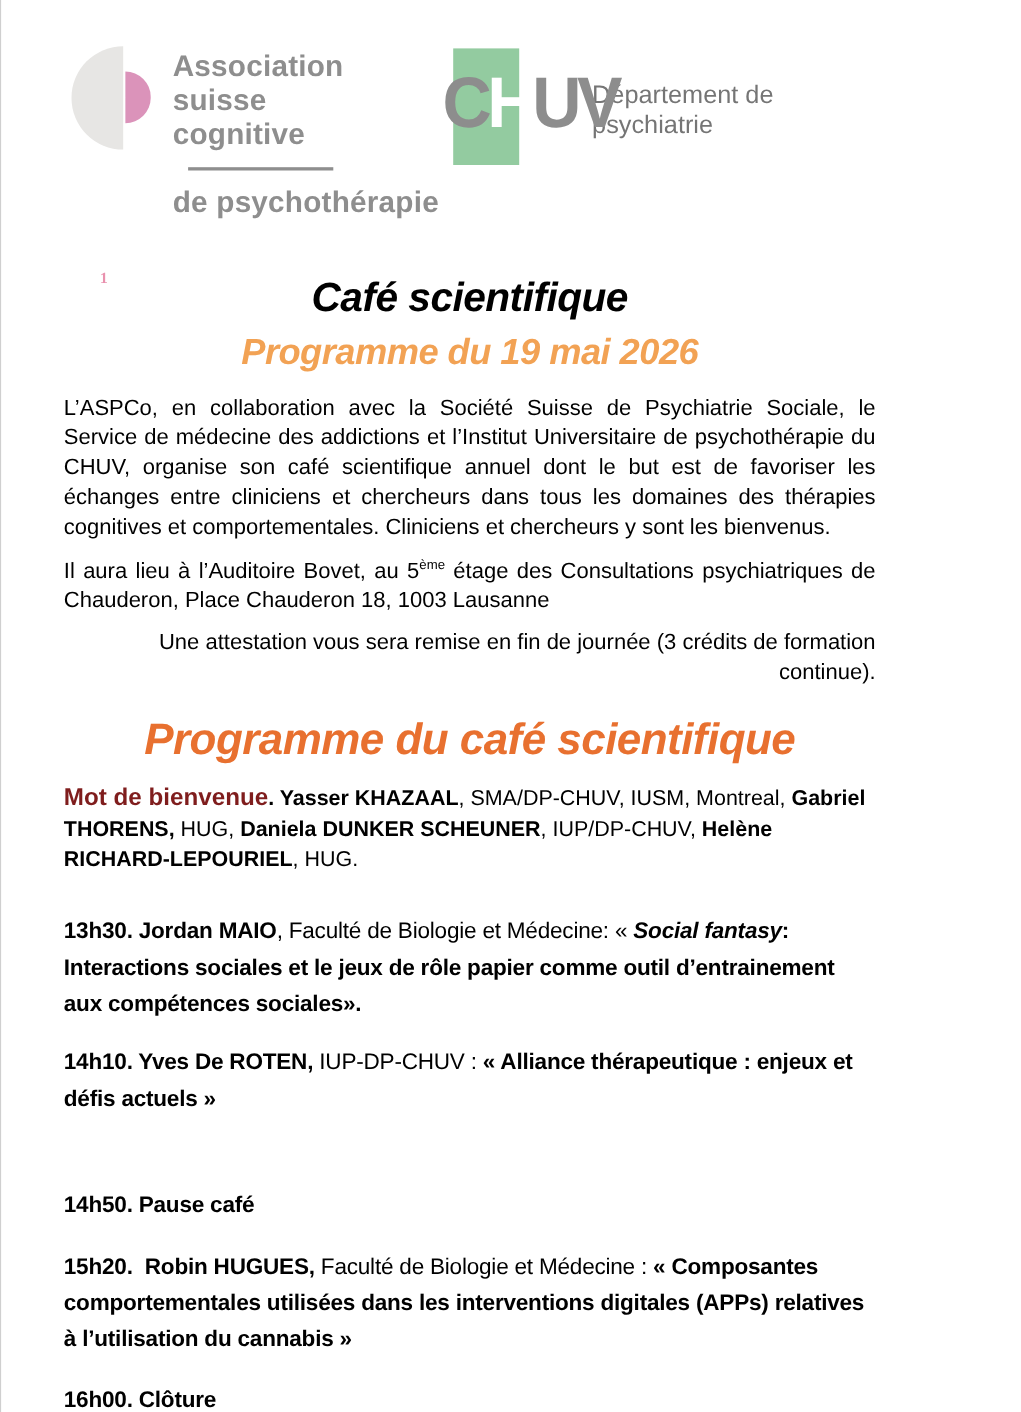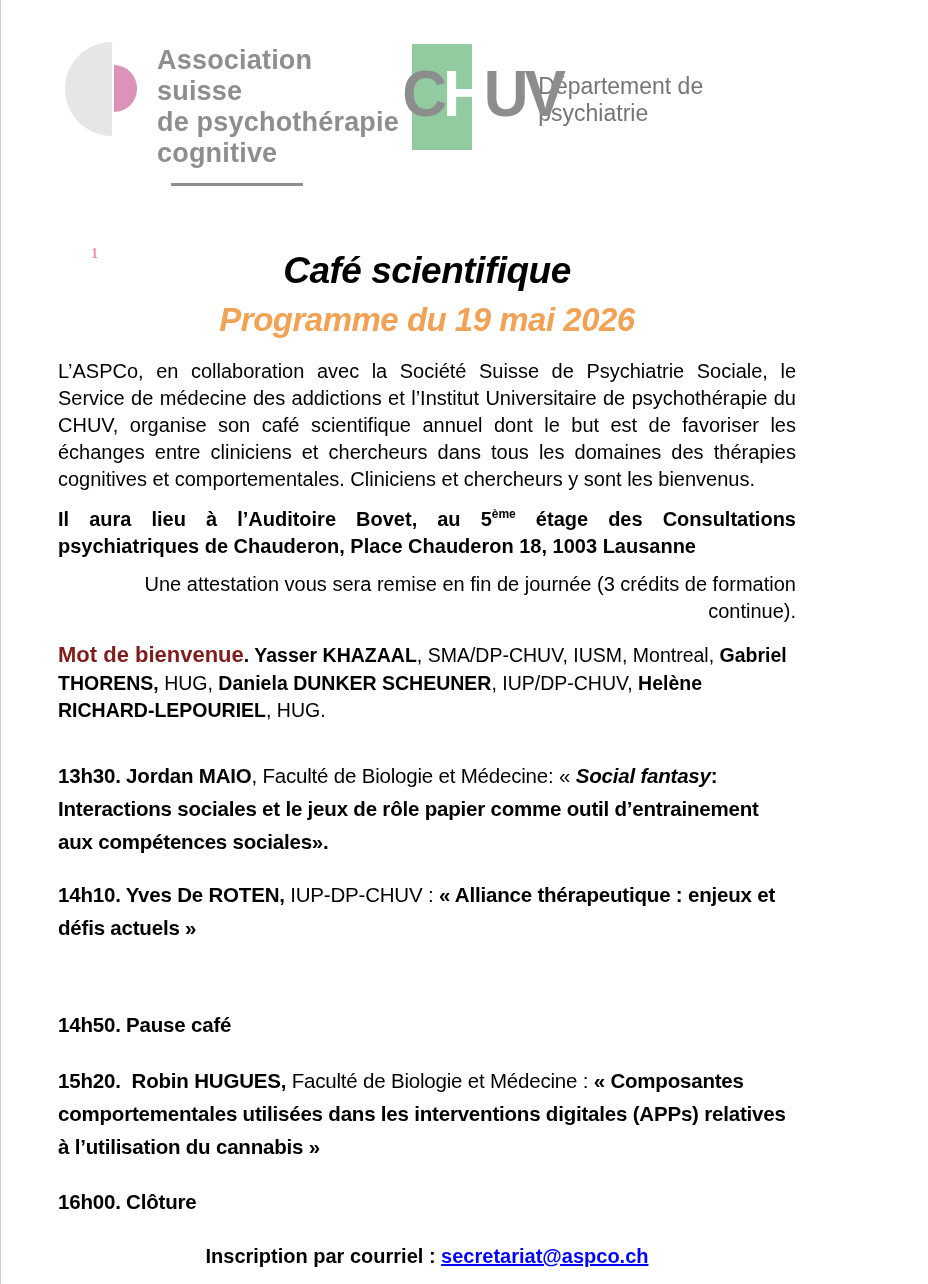--- a/index.html
+++ b/index.html
@@ -39,21 +39,21 @@
   .title { text-align:center; font-size:37px; font-style:italic; font-weight:bold;
            margin:50px 0 0; letter-spacing:-0.5px; }
   .subtitle { text-align:center; font-size:33px; font-style:italic; font-weight:bold;
               color:#f2a254; margin:9px 0 0; letter-spacing:-0.5px; }
   .pink-mark { position:absolute; left:90px; top:246px; color:#e991ae;
                font-family:"Liberation Serif", serif; font-size:14px; font-weight:bold; }
 
   
   .content { padding:0 57px; }
   .para { font-size:20px; line-height:27px; text-align:justify; margin:19px 0 0; }
-  .para.p2 { margin-top:13px;font-weight:bold; }
+  .para.p2 { margin-top:13px; }
   .para.p3 { margin-top:11px; text-align:right; }
   sup { font-size:12px; line-height:0; }
 
   .program-heading { text-align:center; color:#e8702f; font-size:40px; font-style:italic;
                      font-weight:bold; margin:25px 0 0; letter-spacing:-0.5px; }
 
   .welcome { margin-top:16px; font-size:19.5px; line-height:27.5px; }
   .welcome .lead { color:#7f1d1d; font-weight:bold; font-size:22px; }
 
   .prog-item { font-size:20.5px; line-height:33px; font-weight:bold; letter-spacing:-0.2px; }
@@ -74,22 +74,22 @@
 <div class="page">
 
   <div class="header">
     <div class="aspco">
       <div class="aspco-mark">
         <div class="aspco-gray"></div>
         <div class="aspco-pink"></div>
       </div>
       <div class="aspco-text">
         <div>Association suisse</div>
+        <div><span>cognitive</span><span class="aspco-dash"></span></div>
         <div>de psychothérapie</div>
-        <div><span>cognitive</span><span class="aspco-dash"></span></div>
       </div>
     </div>
 
     <div class="chuv">
       <div class="chuv-mark">
         <div class="chuv-green"></div>
         <div class="chuv-letters"><span>C</span><span class="w">H</span><span>U</span><span>V</span></div>
       </div>
       <div class="chuv-dept">Département de psychiatrie</div>
     </div>
@@ -101,20 +101,21 @@
   <div class="subtitle">Programme du 19 mai 2026</div>
 
   <div class="content">
 
     <p class="para p1">L’ASPCo, en collaboration avec la Société Suisse de Psychiatrie Sociale, le Service de médecine des addictions et l’Institut Universitaire de psychothérapie du CHUV, organise son café scientifique annuel dont le but est de favoriser les échanges entre cliniciens et chercheurs dans tous les domaines des thérapies cognitives et comportementales. Cliniciens et chercheurs y sont les bienvenus.</p>
 
     <p class="para p2"><span>Il aura lieu à l’Auditoire Bovet, au 5</span><sup>ème</sup><span> étage des Consultations psychiatriques de Chauderon, Place Chauderon 18, 1003 Lausanne</span></p>
 
     <p class="para p3">Une attestation vous sera remise en fin de journée (3 crédits de formation continue).</p>
 
+    <div class="program-heading">Programme du café scientifique</div>
 
     <p class="welcome"><span class="lead">Mot de bienvenue</span><b>. </b><b>Yasser KHAZAAL</b><span>, SMA/DP-CHUV, IUSM, Montreal,</span><b> Gabriel THORENS,</b><span> HUG, </span><b>Daniela DUNKER SCHEUNER</b><span>, IUP/DP-CHUV, </span><b>Helène RICHARD-LEPOURIEL</b><span>, HUG.</span></p>
 
     <p class="prog-item it1"><span>13h30. Jordan MAIO</span><span class="seg-r">, Faculté de Biologie et Médecine: « </span><span class="seg-bi">Social fantasy</span><span>: Interactions sociales et le jeux de rôle papier comme outil d’entrainement aux compétences sociales».</span></p>
 
     <p class="prog-item it2"><span>14h10. Yves De ROTEN,</span><span class="seg-r"> IUP-DP-CHUV : </span><span>« Alliance thérapeutique : enjeux et défis actuels »</span></p>
 
     <p class="prog-item it3"><span>14h50. Pause café</span></p>
 
     <p class="prog-item it4"><span>15h20. &nbsp;Robin HUGUES,</span><span class="seg-r"> Faculté de Biologie et Médecine : </span><span>« Composantes comportementales utilisées dans les interventions digitales (APPs) relatives à l’utilisation du cannabis »</span></p>

